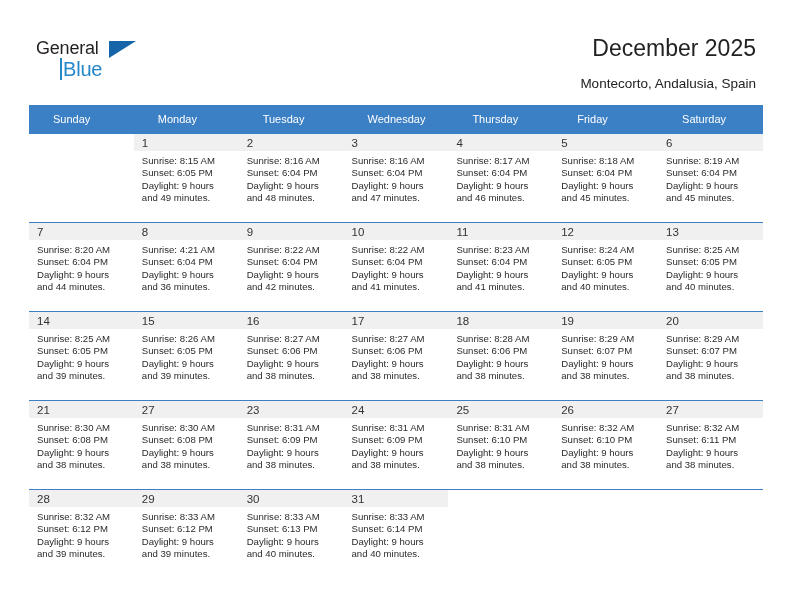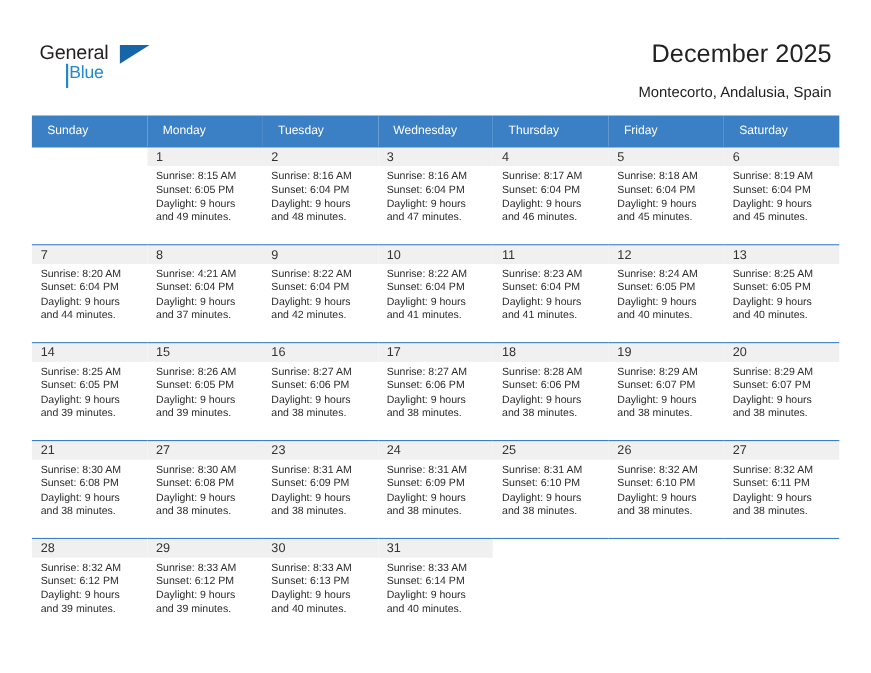--- a/index.html
+++ b/index.html
@@ -51,21 +51,21 @@
     top: 3px;
     width: 0;
     height: 0;
     border-left: 27px solid #1565a8;
     border-bottom: 17px solid transparent;
   }
   .logo-blue {
     position: absolute;
     left: 27px;
     top: 20px;
-    font-size: 16px;
+    font-size: 20px;
     letter-spacing: -0.2px;
     color: #2387c8;
     font-family: "Liberation Sans", sans-serif;
   }
   .logo-bar {
     position: absolute;
     left: 24px;
     top: 20px;
     width: 2px;
     height: 22px;
@@ -100,21 +100,21 @@
     width: 734px;
     border-collapse: collapse;
     table-layout: fixed;
   }
   .calendar th {
     background: #3b7fc4;
     color: #ffffff;
     font-size: 11px;
     font-weight: normal;
     text-align: left;
-    padding: 5px 0 5px 14px;
+    padding: 5px 0 5px 24px;
     height: 18px;
     border: none;
   }
   .calendar td {
     vertical-align: top;
     padding: 0;
     border: none;
     width: 104.85px;
   }
 
@@ -273,21 +273,21 @@
               </div>
             </div>
           </td>
           <td>
             <div class="cell-inner">
               <div class="daynum">8</div>
               <div class="details">
                 <div>Sunrise: 4:21 AM</div>
                 <div>Sunset: 6:04 PM</div>
                 <div>Daylight: 9 hours</div>
-                <div>and 37 minutes.</div>
+                <div>and 36 minutes.</div>
               </div>
             </div>
           </td>
           <td>
             <div class="cell-inner">
               <div class="daynum">9</div>
               <div class="details">
                 <div>Sunrise: 8:22 AM</div>
                 <div>Sunset: 6:04 PM</div>
                 <div>Daylight: 9 hours</div>

